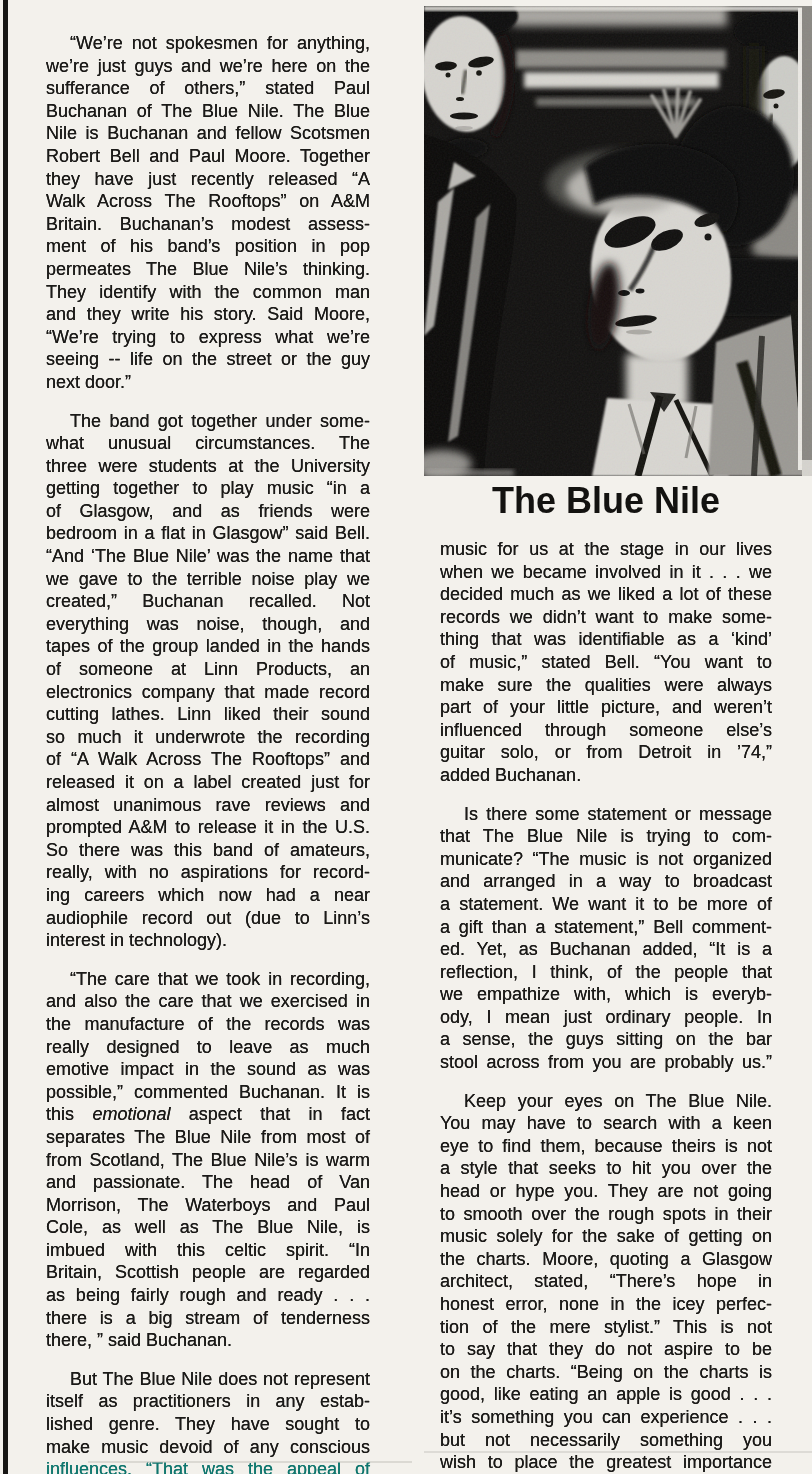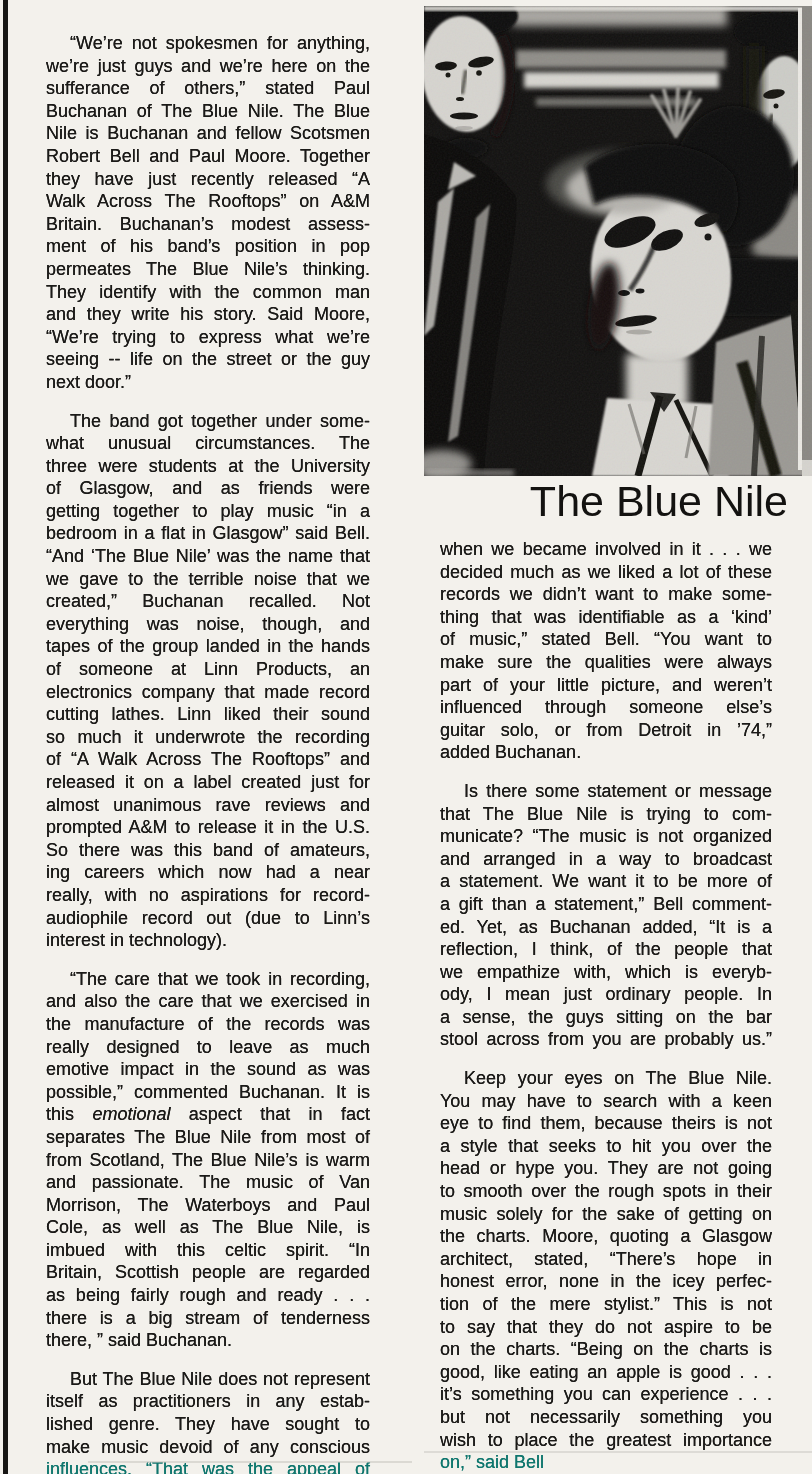--- a/index.html
+++ b/index.html
@@ -20,22 +20,22 @@
   .col-right{
     position:absolute;left:424px;top:480px;width:364px;
   }
   .photo{
     position:absolute;left:424px;top:6px;width:388px;height:470px;
     background:#111110;
   }
   .photo svg{display:block;width:388px;height:470px;}
   .headline{
     margin:0 0 9px 0;
-    font-size:43px;line-height:42px;font-weight:400;
-    text-align:right;letter-spacing:0px;color:#131210;
+    font-size:36px;line-height:42px;font-weight:700;
+    text-align:center;letter-spacing:0px;color:#131210;
   }
   .para{margin:16px;}
   .line{
     font-size:18px;line-height:22.6px;
     text-align:justify;text-align-last:justify;
     white-space:nowrap;
     text-shadow:0 0 0.3px currentColor;
   }
   .line.indent{text-indent:24px;}
   .line.para-end{text-align-last:left;}
@@ -174,53 +174,53 @@
         <div class="line">They identify with the common man</div>
         <div class="line">and they write his story. Said Moore,</div>
         <div class="line">“We’re trying to express what we’re</div>
         <div class="line">seeing -- life on the street or the guy</div>
         <div class="line para-end">next door.”</div>
       </div>
       <div class="para">
         <div class="line indent">The band got together under some-</div>
         <div class="line">what unusual circumstances. The</div>
         <div class="line">three were students at the University</div>
+        <div class="line">getting together to play music “in a</div>
         <div class="line">of Glasgow, and as friends were</div>
-        <div class="line">getting together to play music “in a</div>
         <div class="line">bedroom in a flat in Glasgow” said Bell.</div>
         <div class="line">“And ‘The Blue Nile’ was the name that</div>
-        <div class="line">we gave to the terrible noise that we</div>
+        <div class="line">we gave to the terrible noise play we</div>
         <div class="line">created,” Buchanan recalled. Not</div>
         <div class="line">everything was noise, though, and</div>
         <div class="line">tapes of the group landed in the hands</div>
         <div class="line">of someone at Linn Products, an</div>
         <div class="line">electronics company that made record</div>
         <div class="line">cutting lathes. Linn liked their sound</div>
         <div class="line">so much it underwrote the recording</div>
         <div class="line">of “A Walk Across The Rooftops” and</div>
         <div class="line">released it on a label created just for</div>
         <div class="line">almost unanimous rave reviews and</div>
         <div class="line">prompted A&amp;M to release it in the U.S.</div>
         <div class="line">So there was this band of amateurs,</div>
+        <div class="line">really, with no aspirations for record-</div>
         <div class="line">ing careers which now had a near</div>
-        <div class="line">really, with no aspirations for record-</div>
         <div class="line">audiophile record out (due to Linn’s</div>
         <div class="line para-end">interest in technology).</div>
       </div>
       <div class="para">
         <div class="line indent">“The care that we took in recording,</div>
         <div class="line">and also the care that we exercised in</div>
         <div class="line">the manufacture of the records was</div>
         <div class="line">really designed to leave as much</div>
         <div class="line">emotive impact in the sound as was</div>
         <div class="line">possible,” commented Buchanan. It is</div>
         <div class="line">this <em>emotional</em> aspect that in fact</div>
         <div class="line">separates The Blue Nile from most of</div>
         <div class="line">from Scotland, The Blue Nile’s is warm</div>
-        <div class="line">and passionate. The music of Van</div>
+        <div class="line">and passionate. The head of Van</div>
         <div class="line">Morrison, The Waterboys and Paul</div>
         <div class="line">Cole, as well as The Blue Nile, is</div>
         <div class="line">imbued with this celtic spirit. “In</div>
         <div class="line">Britain, Scottish people are regarded</div>
         <div class="line">as being fairly rough and ready . . .</div>
         <div class="line">there is a big stream of tenderness</div>
         <div class="line para-end">there, ” said Buchanan.</div>
       </div>
       <div class="para">
         <div class="line indent">But The Blue Nile does not represent</div>
@@ -228,20 +228,21 @@
         <div class="line">lished genre. They have sought to</div>
         <div class="line">make music devoid of any conscious</div>
         <div class="line faded">influences. “That was the appeal of</div>
       </div>
     </div>
 
   <div class="col-right">
     <h1 class="headline">The Blue Nile</h1>
     <div>
         <div class="para">
+          <div class="line">music for us at the stage in our lives</div>
           <div class="line">when we became involved in it . . . we</div>
           <div class="line">decided much as we liked a lot of these</div>
           <div class="line">records we didn’t want to make some-</div>
           <div class="line">thing that was identifiable as a ‘kind’</div>
           <div class="line">of music,” stated Bell. “You want to</div>
           <div class="line">make sure the qualities were always</div>
           <div class="line">part of your little picture, and weren’t</div>
           <div class="line">influenced through someone else’s</div>
           <div class="line">guitar solo, or from Detroit in ’74,”</div>
           <div class="line para-end">added Buchanan.</div>

